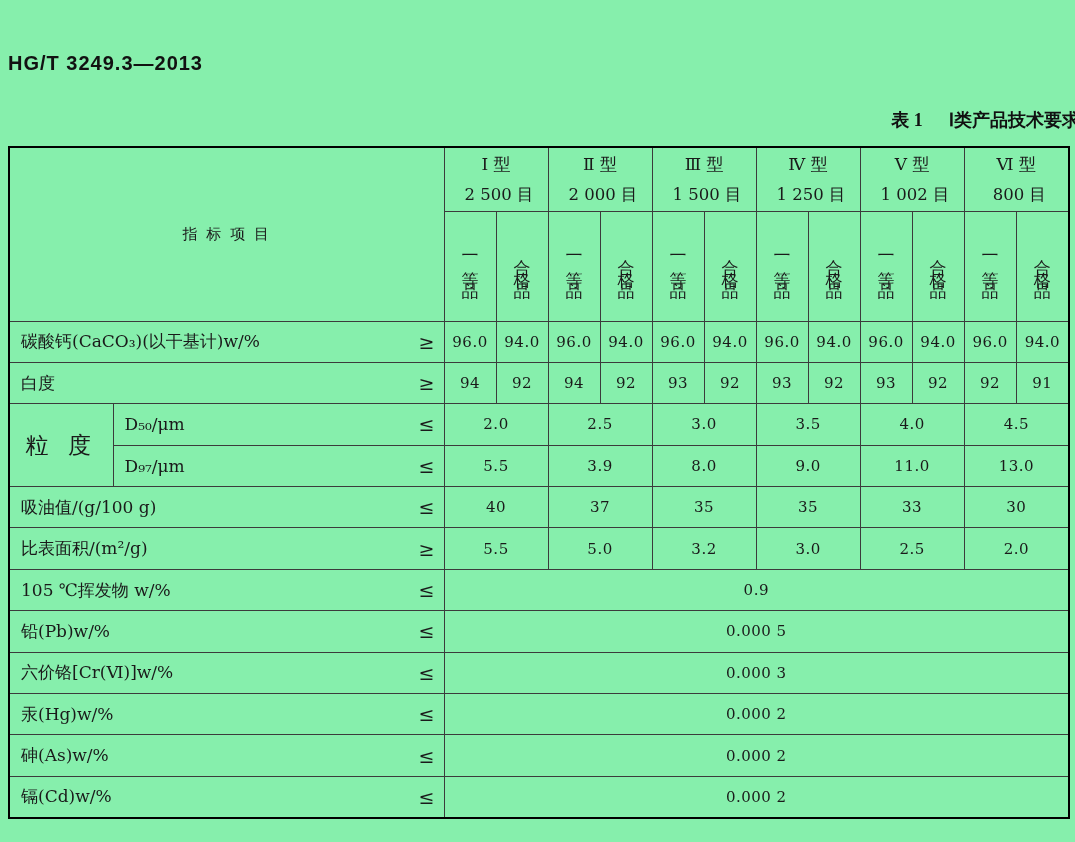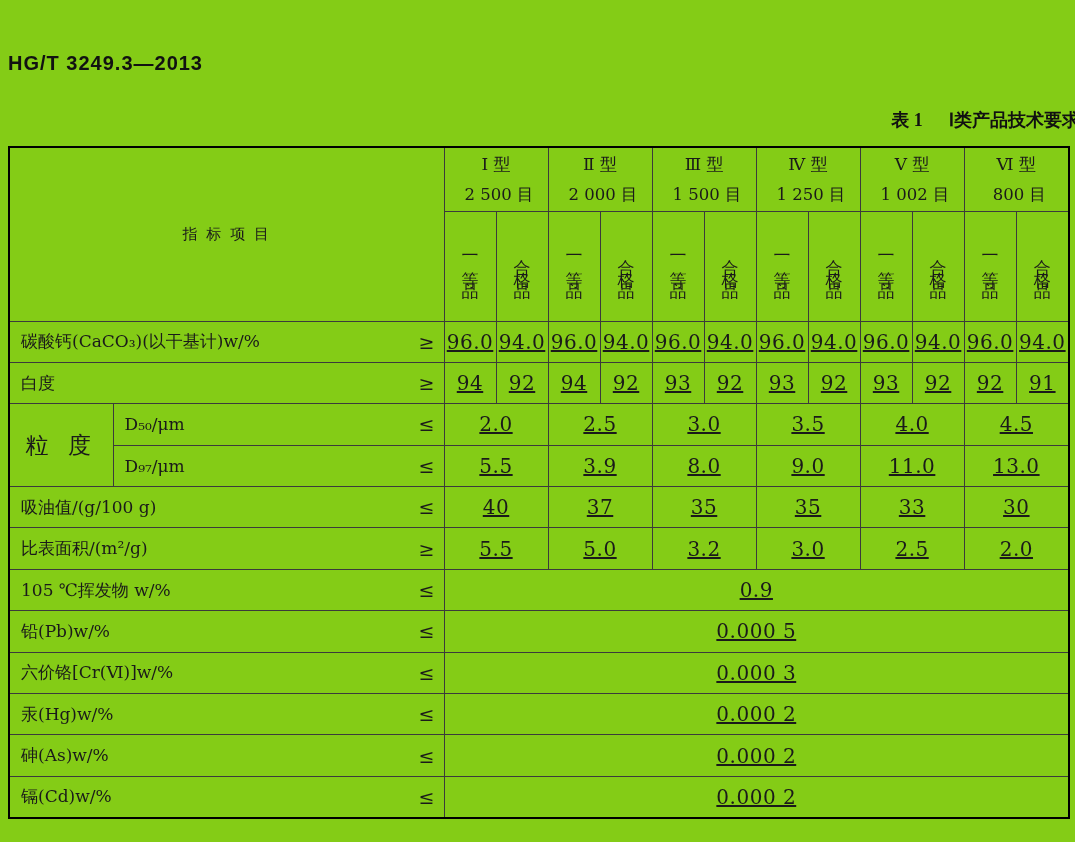--- a/index.html
+++ b/index.html
@@ -1,19 +1,19 @@
 <!DOCTYPE html>
 <html><head>
 <meta charset="utf-8">
 <style>
   html,body{margin:0;padding:0;background:#e8e8e8;}
   .page{
     position:relative;
     width:1075px;height:842px;
-    background:#84cc16;
+    background:#86efac;
     font-family:"DejaVu Serif","Liberation Serif",serif;
     color:#1a1a1a;
     overflow:hidden;
   }
   .std-no{
     position:absolute;left:8px;top:52px;
     font-family:"Liberation Sans","DejaVu Sans",sans-serif;
     font-weight:bold;font-size:20px;letter-spacing:1px;color:#111;
   }
   .caption{
@@ -54,21 +54,21 @@
   }
   td.lbl{text-align:left;}
   .lblwrap{
     display:flex;justify-content:space-between;align-items:center;
     padding:0 9px 0 11px;
     gap:12px;
   }
   .lname{font-size:17px;white-space:nowrap;}
   .lsym{font-size:19px;flex:none;padding-left:6px;}
   td.grp{font-size:23px;letter-spacing:6px;}
-  td.val{font-size:20px;letter-spacing:0.5px;text-decoration:underline;}
+  td.val{font-size:15px;letter-spacing:0.5px;}
 </style>
 </head>
 <body>
 
 <div class="page">
 
   <div class="std-no">HG/T 3249.3—2013</div>
 
   <div class="caption">
     <span class="cap-label">表 1</span><span>Ⅰ类产品技术要求</span>

